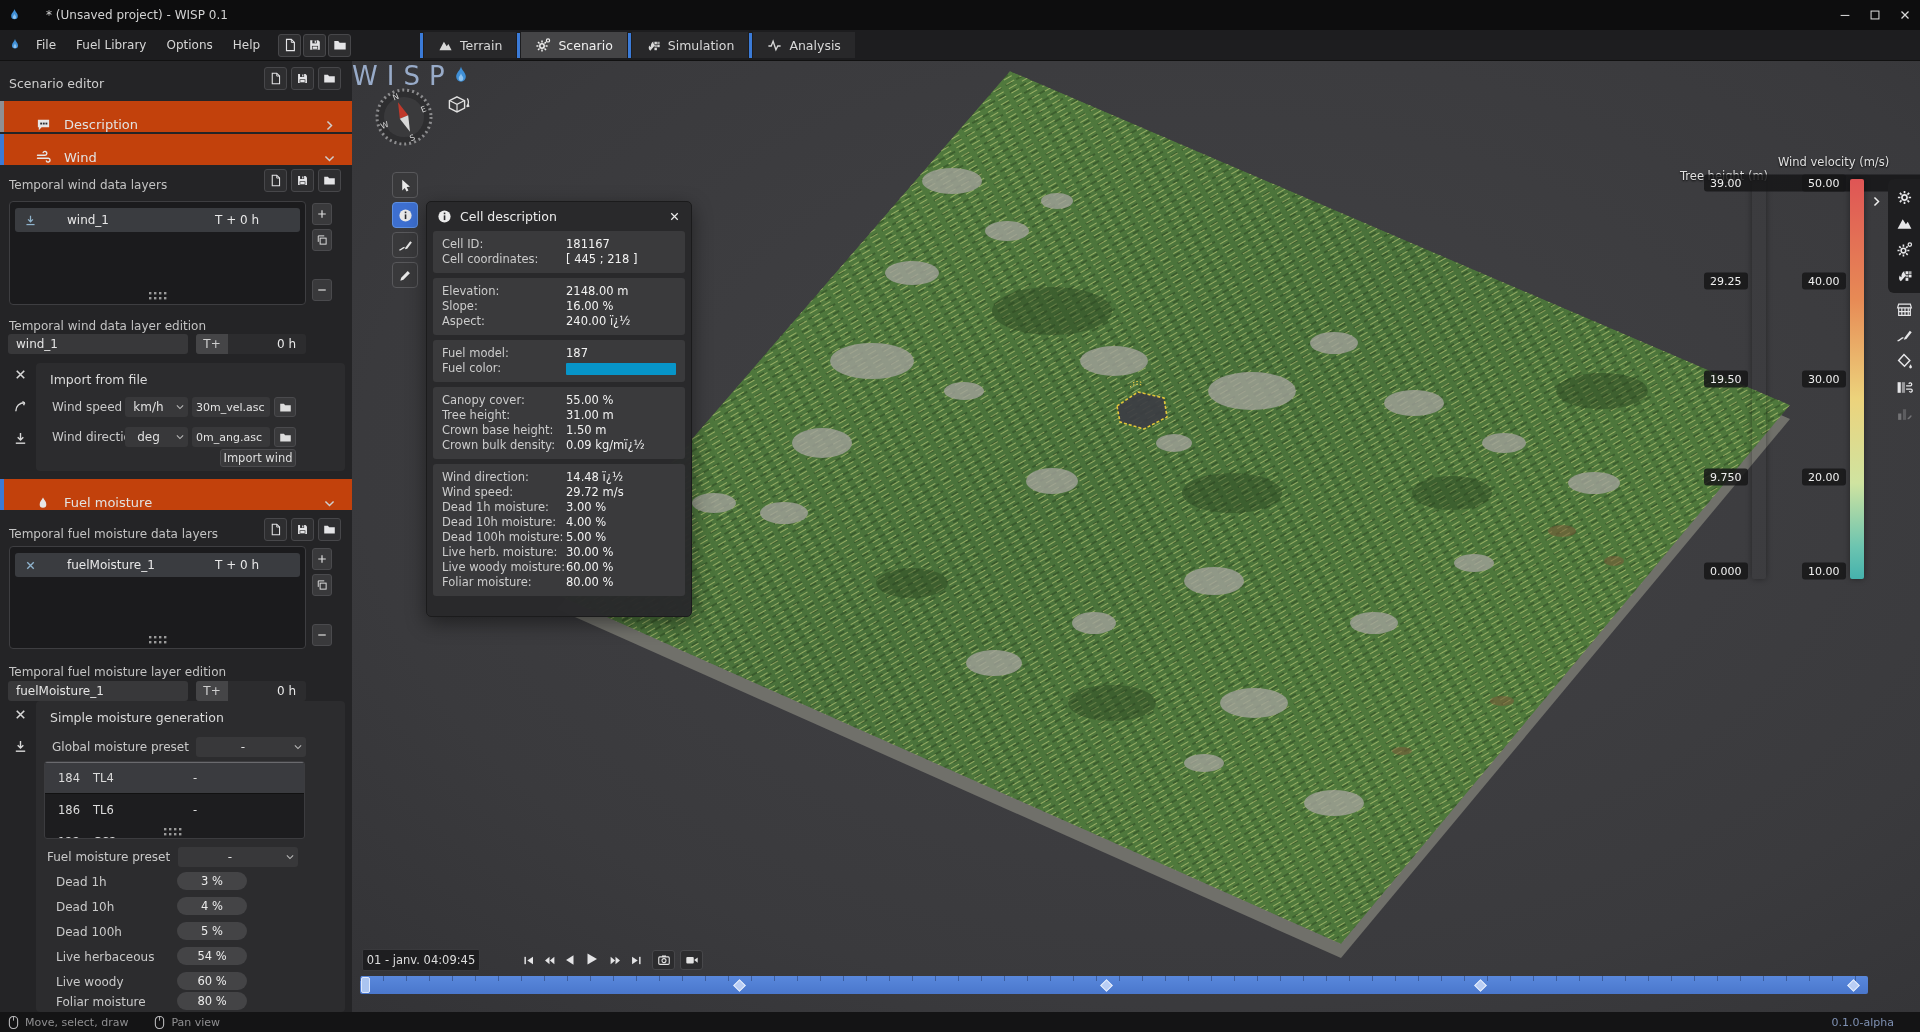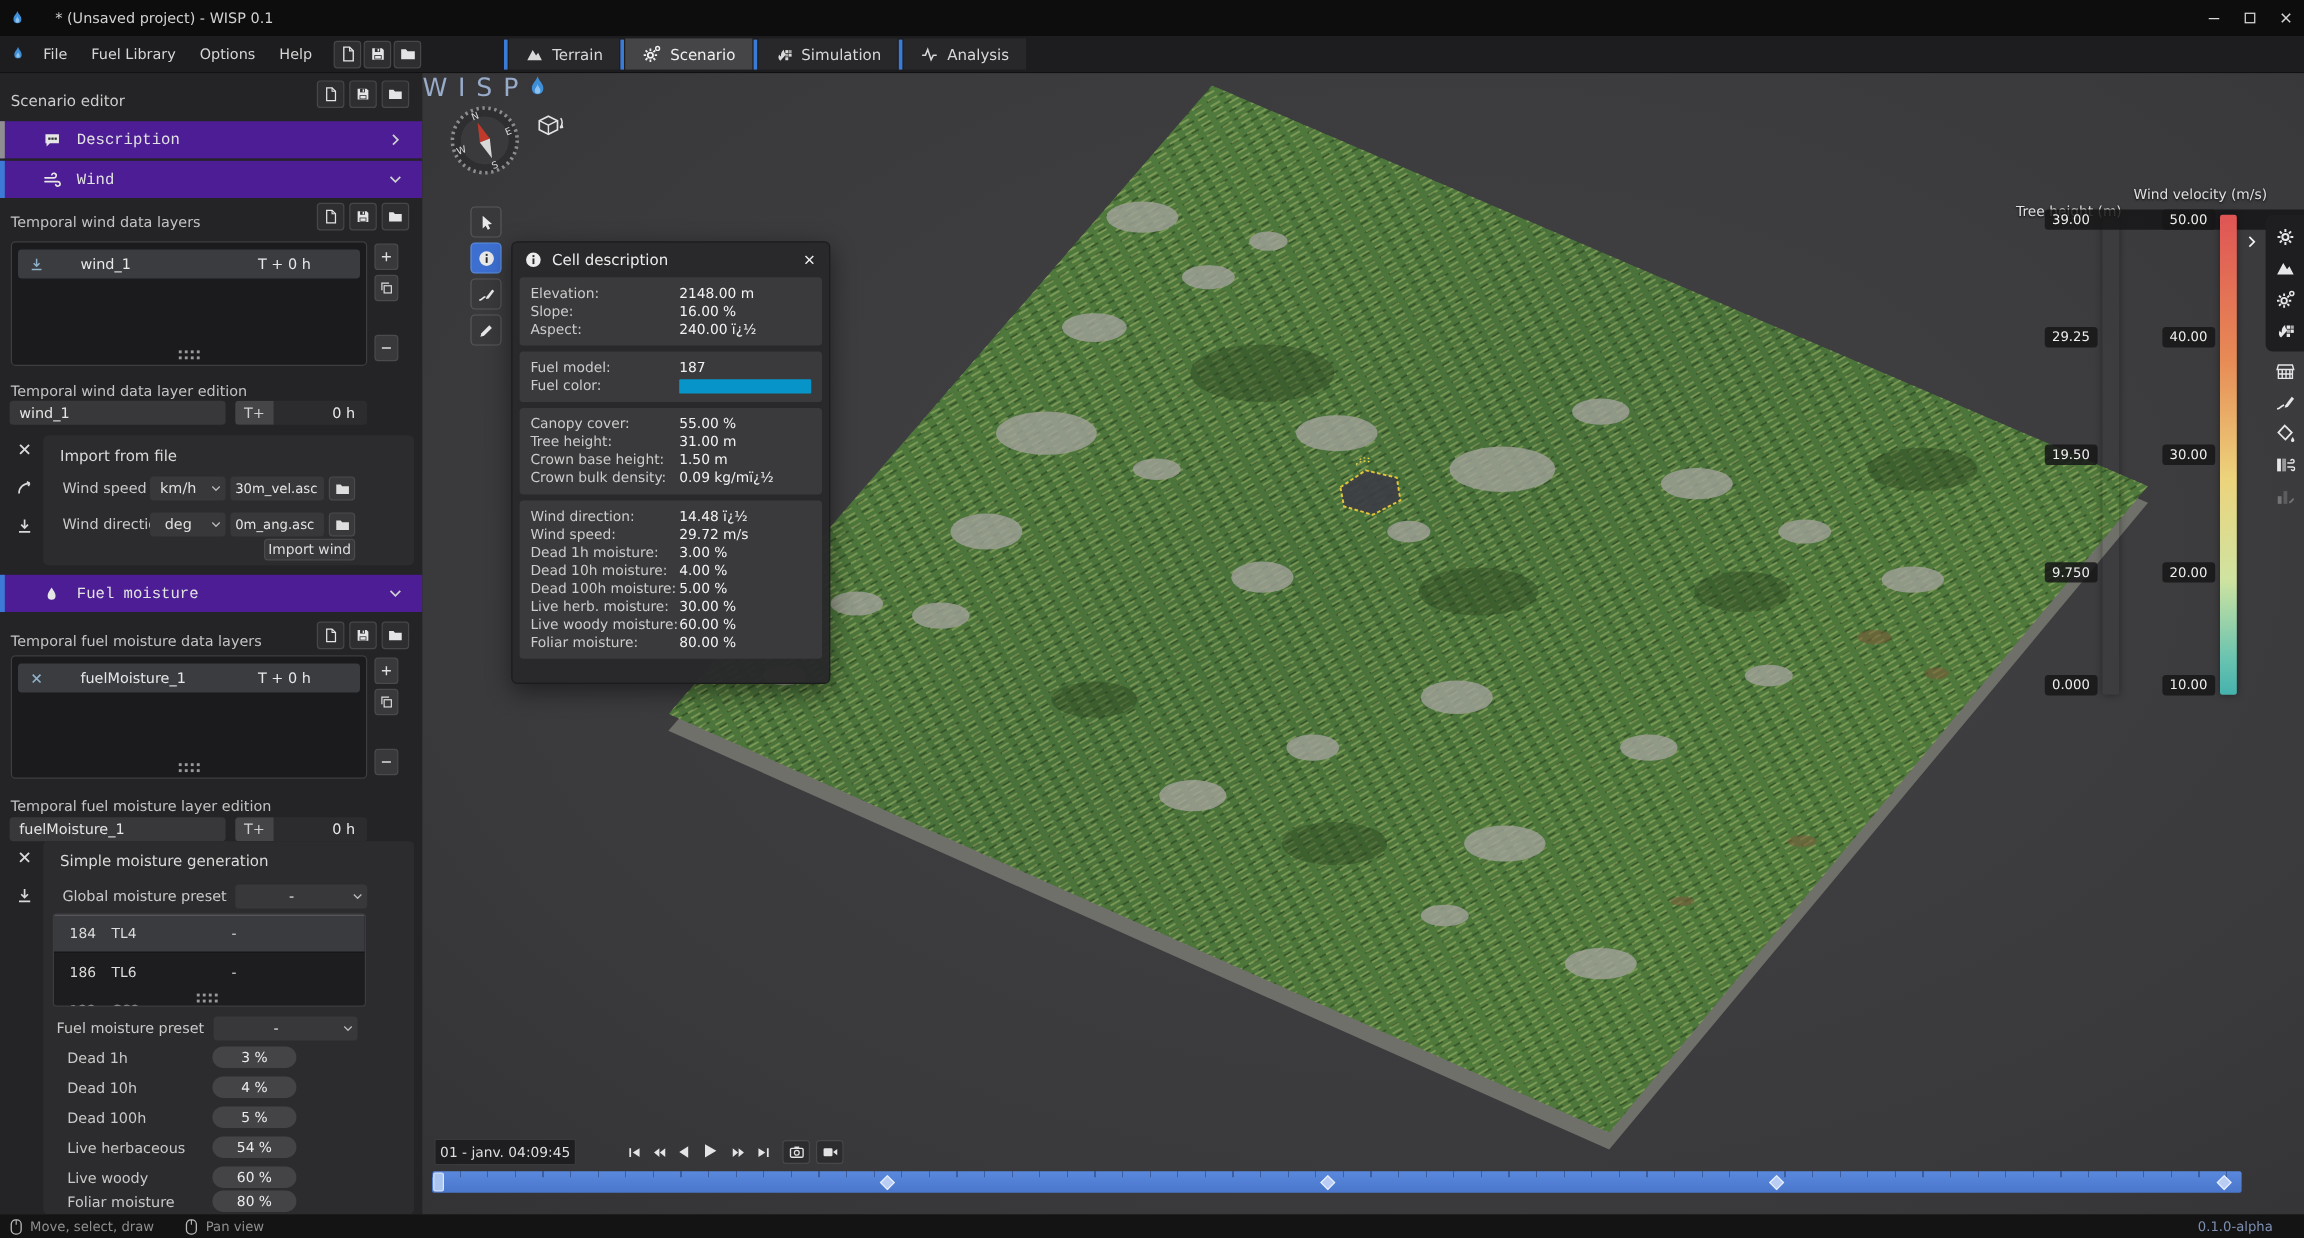--- a/index.html
+++ b/index.html
@@ -19,21 +19,21 @@
   .menuitem { font-size:12px; color:#d6d6d6; padding:0 10px; height:31px; display:flex; align-items:center; }
   .mchip { width:23px; height:23px; background:#2e2e30; border:1px solid #47474a; border-radius:3px;
     display:flex; align-items:center; justify-content:center; color:#e4e4e6; margin-right:2px; }
   .tabsep { width:3px; height:25px; background:#3b7bd8; margin:0 1px; }
   .tab { height:26px; background:#28282a; color:#d8d8d8; font-size:12.5px; display:flex; align-items:center; gap:7px; padding:0 14px; }
   .tab.active { background:#454547; color:#efefef; }
 
   
   #sidebar { left:0; top:61px; width:352px; height:951px; background:#242426; overflow:hidden; }
   .sbtitle { font-size:12.5px; color:#cdcdcd; }
-  .sechead { left:0; width:352px; height:31px; background:#4c1d95; display:flex; align-items:center;font-family:Liberation Mono, monospace; }
+  .sechead { left:0; width:352px; height:31px; background:#c2410c; display:flex; align-items:flex-end; }
   .accent { width:4px; height:31px; margin-right:0; }
   .sechead .lbl { font-size:13px; color:#e2e2e2; margin-left:20px; }
   .sechead .secic { margin-left:36px; position:absolute; left:0; color:#e6e6e6; }
   .chev { position:absolute; right:16px; color:#cfcfcf; }
   .subtitle { font-size:12px; color:#c3c3c3; }
   .iconset { display:flex; gap:2px; }
   .listbox { background:#1b1b1d; border:1px solid #3e3e41; border-radius:4px; }
   .listrow { position:absolute; left:5px; right:5px; top:6px; height:24px; background:#3a3c40; border-radius:3px;
     display:flex; align-items:center; font-size:12px; color:#e8e8e8; }
   .listrow .lic { margin-left:9px; color:#8fb3cc; }
@@ -95,21 +95,21 @@
     display:flex; align-items:center; justify-content:center; color:#e2e2e2; }
   #tlbar { left:8px; top:915px; width:1508px; height:18px; border-radius:2px;
     background:linear-gradient(#5988dc,#4a77cc); }
   #tlticks { left:8px; top:915px; width:1508px; height:5px;
     background:repeating-linear-gradient(90deg, rgba(10,20,50,.35) 0 1px, transparent 1px 23px); }
   #tlmarker0 { left:9px; top:916px; width:9px; height:16px; background:#aac4f0; border:1px solid #dce7fb; border-radius:2px; }
   .diamond { position:absolute; top:920px; width:9px; height:9px; background:#b9cdf4; border:1px solid #e6eefc; transform:rotate(45deg); }
 
   
   #watermark { left:1440px; top:840px; display:flex; align-items:center; color:#98abc9;
-    font-size:21px; letter-spacing:9px; font-weight:400; }
+    font-size:26px; letter-spacing:9px; font-weight:400; }
 
   
   #statusbar { left:0; top:1012px; width:1920px; height:20px; background:#141415; display:flex; align-items:center;
     font-size:11px; color:#8f8f91; }
   .hint { display:flex; align-items:center; gap:6px; }
   #version { position:absolute; right:26px; color:#7e90b2; font-size:11px; }
 </style>
 </head>
 <body>
 
@@ -760,20 +760,30 @@
       <svg class="ic" width="15" height="15">
           <use href="#i-info"></use>
         </svg>
       <span>Cell description</span>
       <svg class="ic" width="13" height="13" style="margin-left:auto">
           <use href="#i-close"></use>
         </svg>
     </div>
     <div class="cgroup">
       <div class="crow">
+          <span class="clab">Cell ID:</span>
+          <span class="cval">181167</span>
+        </div>
+      <div class="crow">
+          <span class="clab">Cell coordinates:</span>
+          <span class="cval">[ 445 ; 218 ]</span>
+        </div>
+    </div>
+    <div class="cgroup">
+      <div class="crow">
           <span class="clab">Elevation:</span>
           <span class="cval">2148.00 m</span>
         </div>
       <div class="crow">
           <span class="clab">Slope:</span>
           <span class="cval">16.00 %</span>
         </div>
       <div class="crow">
           <span class="clab">Aspect:</span>
           <span class="cval">240.00 ï¿½</span>

